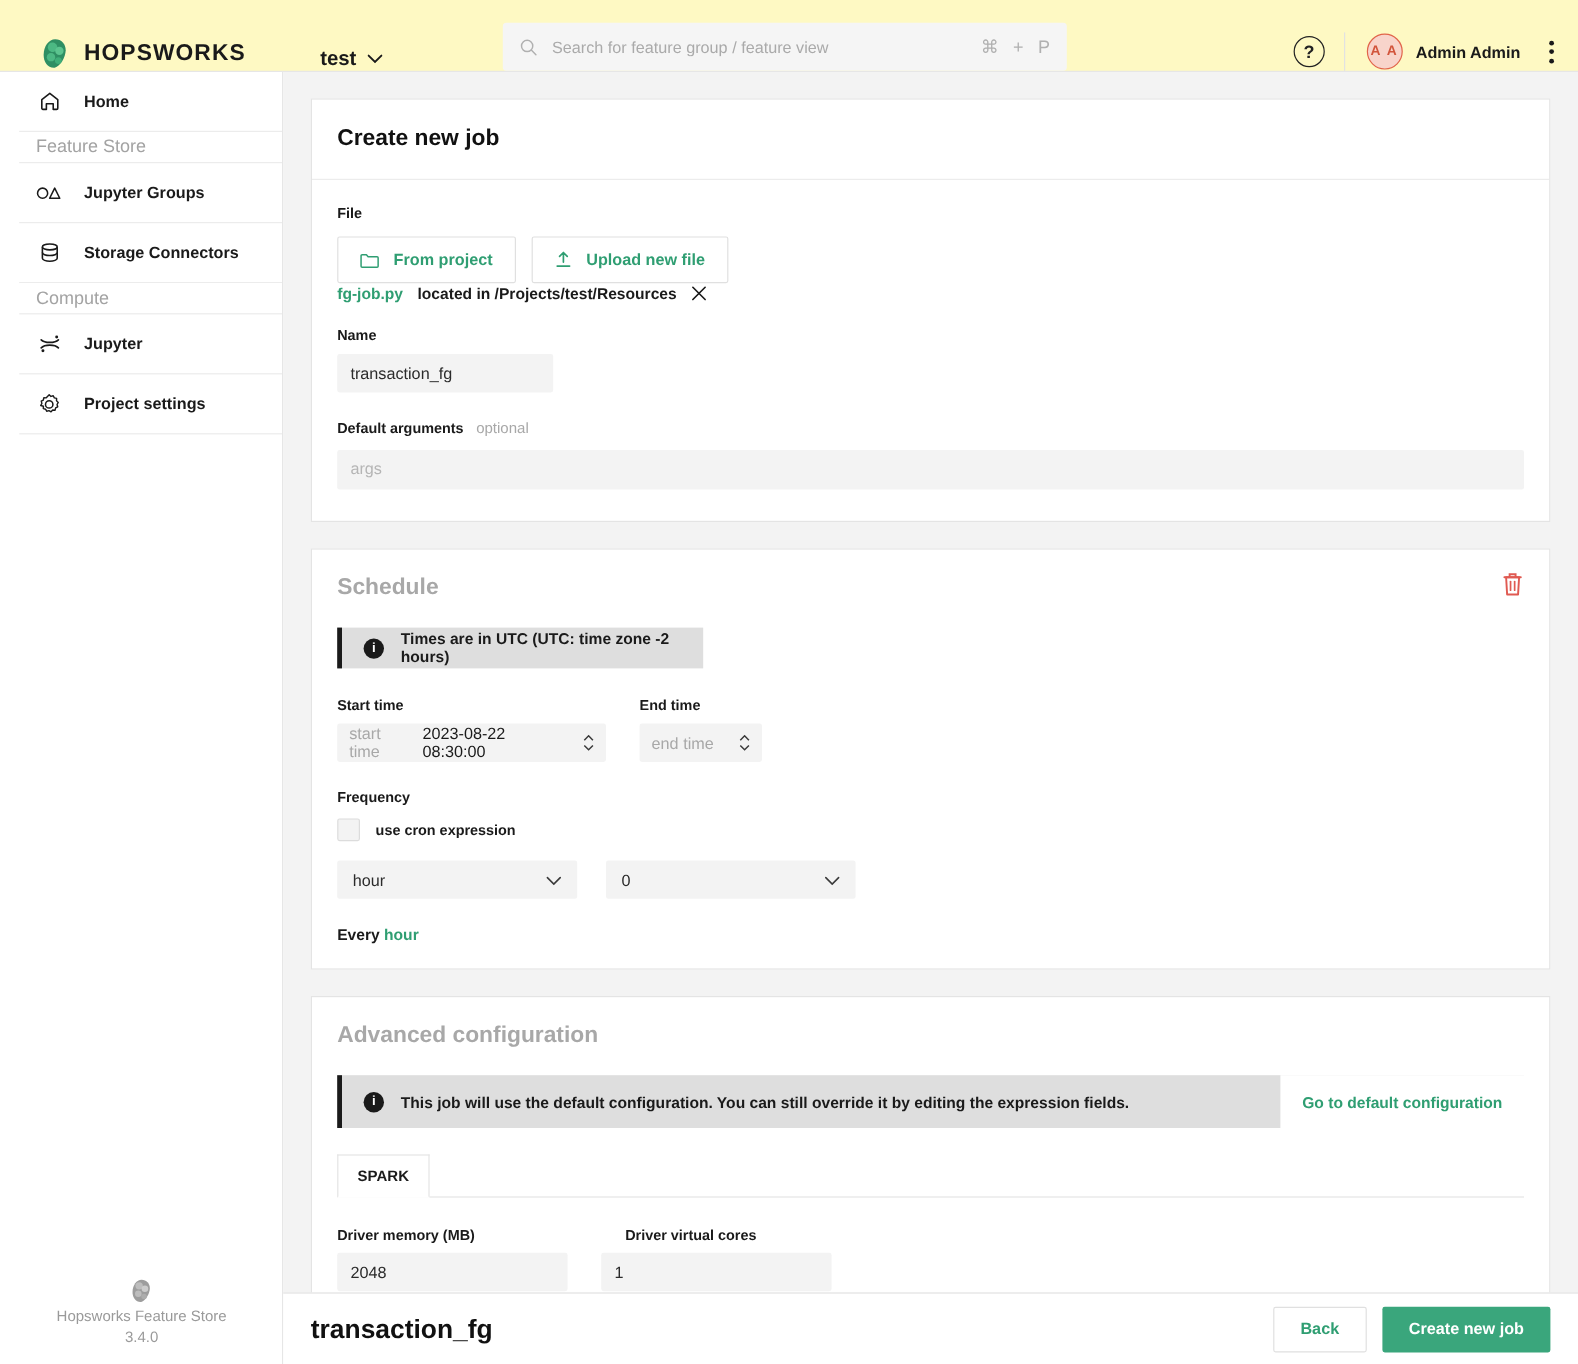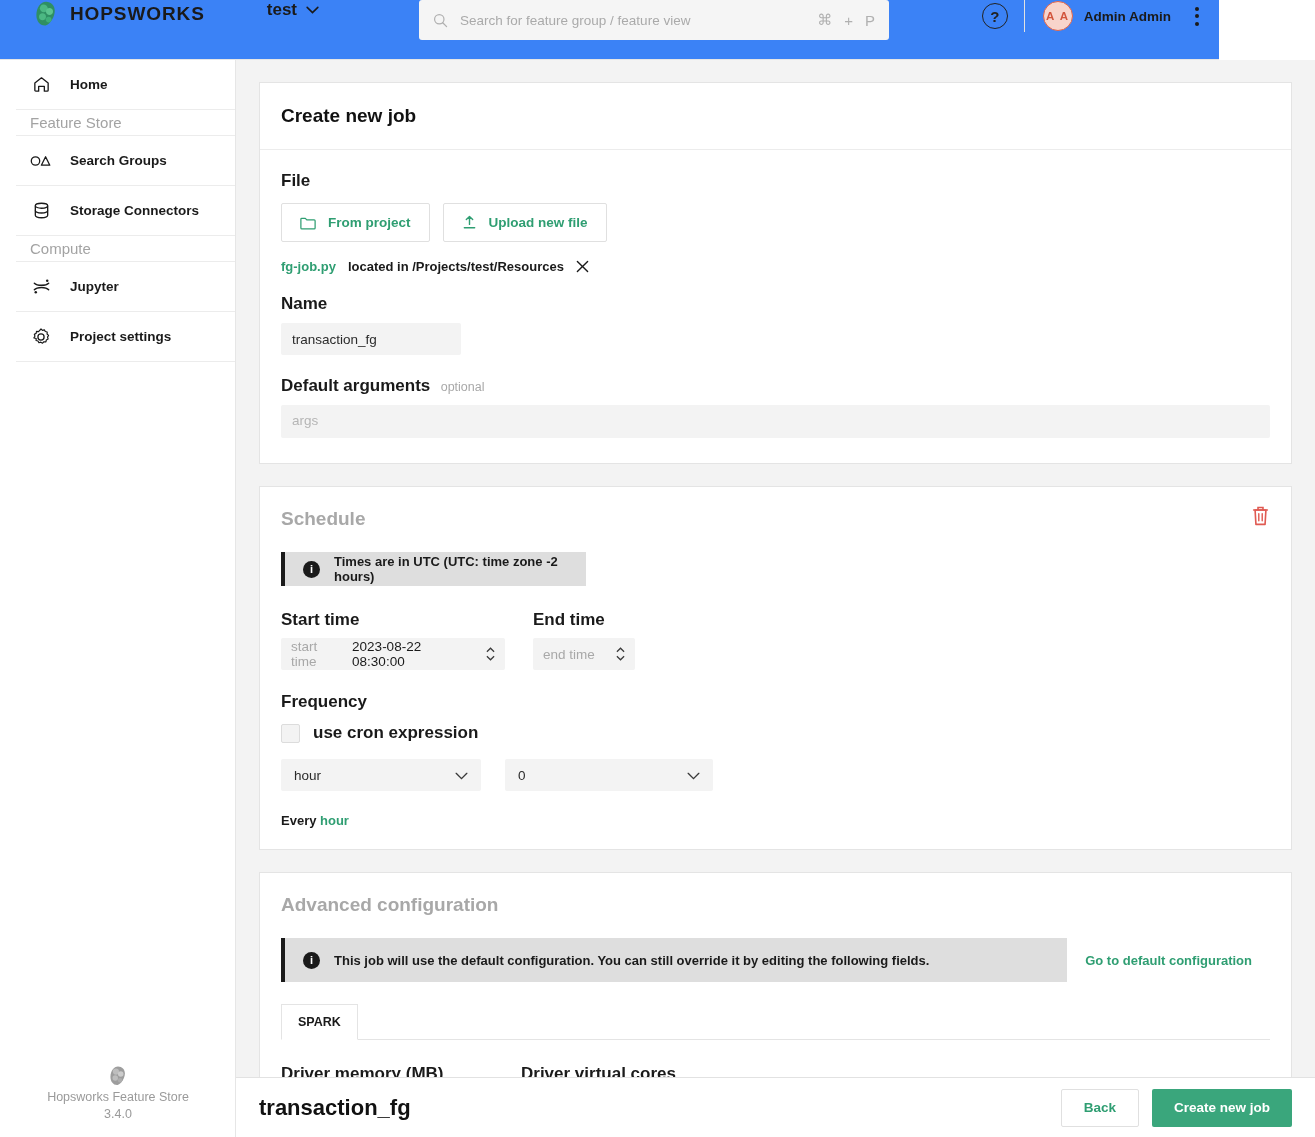--- a/index.html
+++ b/index.html
@@ -8,24 +8,24 @@
     width: 1315px; height: 1137px;
     font-family: "Liberation Sans", sans-serif;
     background: #ffffff;
     color: #1f1f1f;
     overflow: hidden;
     position: relative;
   }
 
   
   .topbar {
-    position: absolute; top: 0; left: 0; width: 1219px; height: 60px;
-    background: #3b82f6;
+    position: absolute; top: 0; left: 0; width: 1315px; height: 60px;
+    background: #fef9c3;
     border-bottom: 1px solid #e6e6e6;
-    display: flex; align-items: flex-start;
+    display: flex; align-items: flex-end;
   }
   .brand { display: flex; align-items: center; gap: 10px; margin-left: 32px; }
   .brand-logo { width: 28px; height: 28px; display:block; }
   .brand-name { font-size: 19px; font-weight: bold; letter-spacing: 0.9px; color: #1a1a1a; }
   .project-select {
     display: flex; align-items: center; gap: 9px;
     margin-left: 62px; cursor: pointer;
   }
   .project-name { font-size: 17px; font-weight: bold; color: #1a1a1a; }
   .chev { width: 13px; height: 8px; display:block; }
@@ -103,32 +103,32 @@
   .card {
     background: #ffffff; border: 1px solid #e4e4e4; margin: 0 23px;
   }
   .card-head {
     padding: 22px 21px; border-bottom: 1px solid #ececec;
     font-size: 19px; font-weight: bold; color: #111;
   }
   .card-body { padding: 21px; }
   .section-title { font-size: 19px; font-weight: bold; color: #a8a8a8; }
 
-  .lbl { font-size: 17px; font-weight: bold; color: #1a1a1a; }
+  .lbl { font-size: 12px; font-weight: bold; color: #1a1a1a; }
   .lbl-opt { font-size: 12.5px; color: #a8a8a8; font-weight: normal; margin-left: 6px; }
 
   .btn-row { display: flex; gap: 13px; margin-top: 12px; }
   .btn-outline {
     height: 39px; padding: 0 18px; background: #fff;
     border: 1px solid #e0e0e0; border-radius: 2px;
     display: flex; align-items: center; gap: 12px;
     font-size: 13.5px; font-weight: bold; color: #2f9e72; cursor: pointer;
     font-family: "Liberation Sans", sans-serif;
   }
-  .filechip { margin-top: 17px; display: flex; align-items: center; gap: 12px; font-size: 13px; }
+  .filechip { margin-top: 1px; display: flex; align-items: center; gap: 12px; font-size: 13px; }
   .filechip .fname { color: #2f9e72; font-weight: bold; }
   .filechip .ftxt { color: #1a1a1a; font-weight: bold; }
   .x-btn { cursor: pointer; display:flex; }
 
   .input-box {
     height: 32px; background: #f3f3f3; border: none; outline: none;
     padding: 0 11px; font-size: 13.5px; color: #2b2b2b;
     font-family: "Liberation Sans", sans-serif; border-radius: 2px;
   }
   .textarea-box {
@@ -272,21 +272,21 @@
 
   <div class="nav-group">Feature Store</div>
 
   <div class="nav-item">
     <span class="ic">
       <svg width="22" height="14" viewBox="0 0 24 14">
           <circle cx="6" cy="7" r="4.6" fill="none" stroke="#1a1a1a" stroke-width="1.4"></circle>
           <path d="M17 2.4L21.6 11.6H12.4z" fill="none" stroke="#1a1a1a" stroke-width="1.4" stroke-linejoin="round"></path>
         </svg>
     </span>
-    <span>Search Groups</span>
+    <span>Jupyter Groups</span>
   </div>
 
 
   <div class="nav-item">
     <span class="ic">
       <svg width="19" height="19" viewBox="0 0 20 20">
         <ellipse cx="10" cy="5" rx="6.5" ry="2.6" fill="none" stroke="#1a1a1a" stroke-width="1.4"></ellipse>
         <path d="M3.5 5v10c0 1.4 2.9 2.6 6.5 2.6s6.5-1.2 6.5-2.6V5" fill="none" stroke="#1a1a1a" stroke-width="1.4"></path>
         <path d="M3.5 10c0 1.4 2.9 2.6 6.5 2.6s6.5-1.2 6.5-2.6" fill="none" stroke="#1a1a1a" stroke-width="1.4"></path>
       </svg>
@@ -463,21 +463,21 @@
     </div>
   </div>
 
   <div class="card" style="margin-top:22px;">
     <div class="card-body">
       <div class="section-title">Advanced configuration</div>
 
       <div class="banner adv" style="margin-top:22px;">
         <div style="display:flex;align-items:center;gap:14px;">
           <span class="info-dot">i</span>
-          <span>This job will use the default configuration. You can still override it by editing the following fields.</span>
+          <span>This job will use the default configuration. You can still override it by editing the expression fields.</span>
         </div>
         <button class="btn-white-green">Go to default configuration</button>
       </div>
 
       <div class="tabs">
         <div class="tab">SPARK</div>
       </div>
 
       <div class="fieldrow" style="margin-top:24px;">
         <div style="width:212px;" class="lbl">Driver memory (MB)</div>

